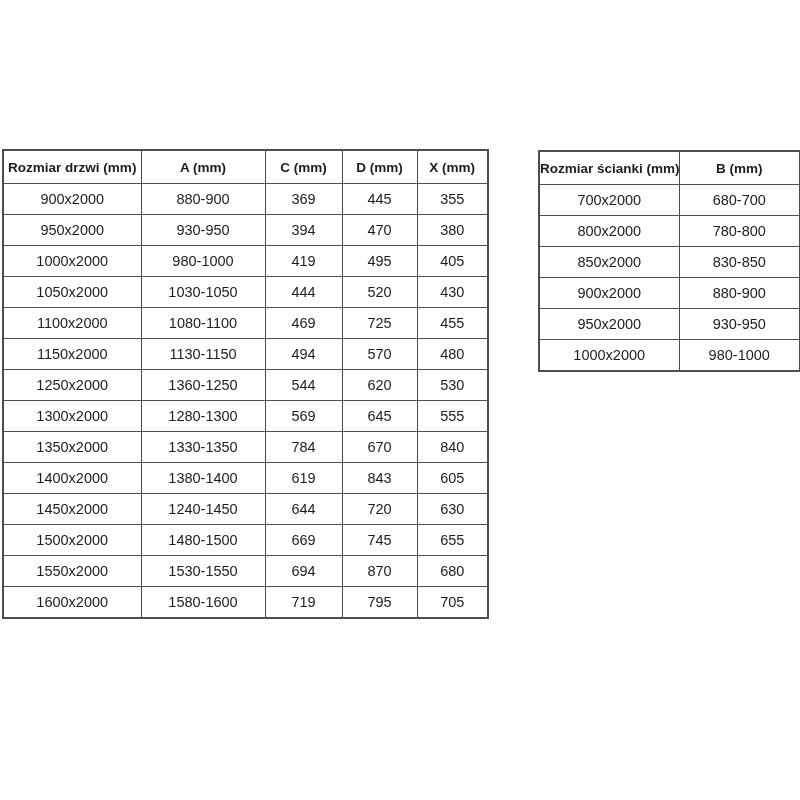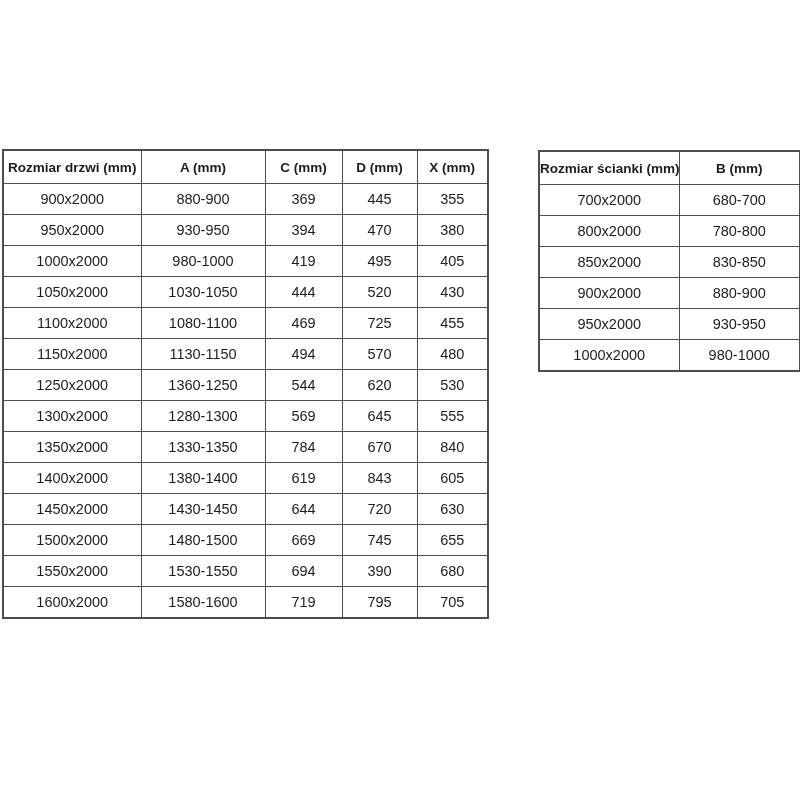--- a/index.html
+++ b/index.html
@@ -143,37 +143,37 @@
       </tr>
       <tr>
         <td>1400x2000</td>
         <td>1380-1400</td>
         <td>619</td>
         <td>843</td>
         <td>605</td>
       </tr>
       <tr>
         <td>1450x2000</td>
-        <td>1430-1450</td>
+        <td>1240-1450</td>
         <td>644</td>
         <td>720</td>
         <td>630</td>
       </tr>
       <tr>
         <td>1500x2000</td>
         <td>1480-1500</td>
         <td>669</td>
         <td>745</td>
         <td>655</td>
       </tr>
       <tr>
         <td>1550x2000</td>
         <td>1530-1550</td>
         <td>694</td>
-        <td>390</td>
+        <td>870</td>
         <td>680</td>
       </tr>
       <tr>
         <td>1600x2000</td>
         <td>1580-1600</td>
         <td>719</td>
         <td>795</td>
         <td>705</td>
       </tr>
     </tbody>

